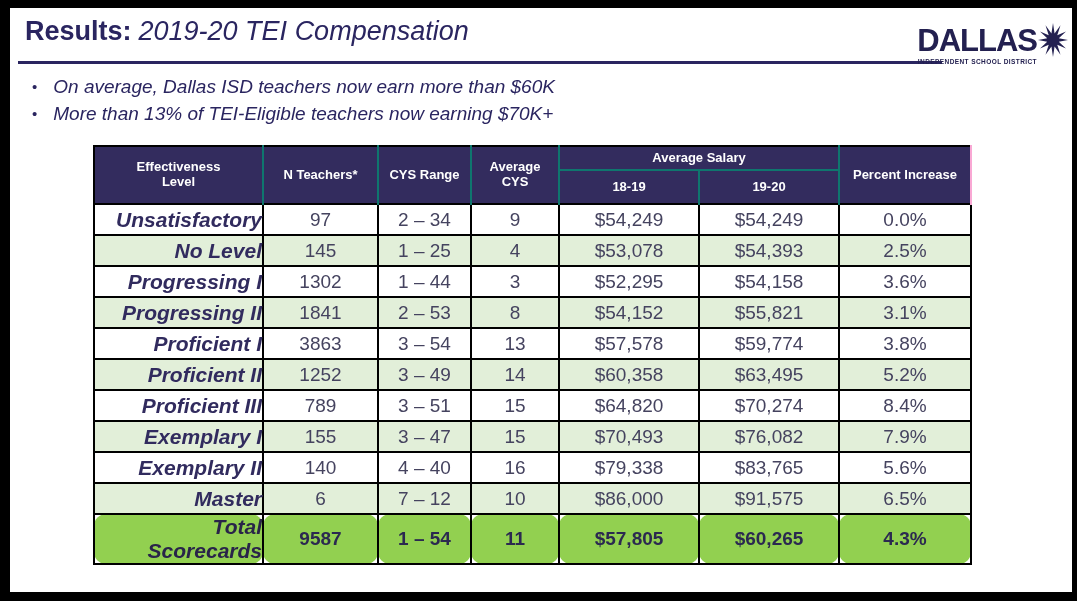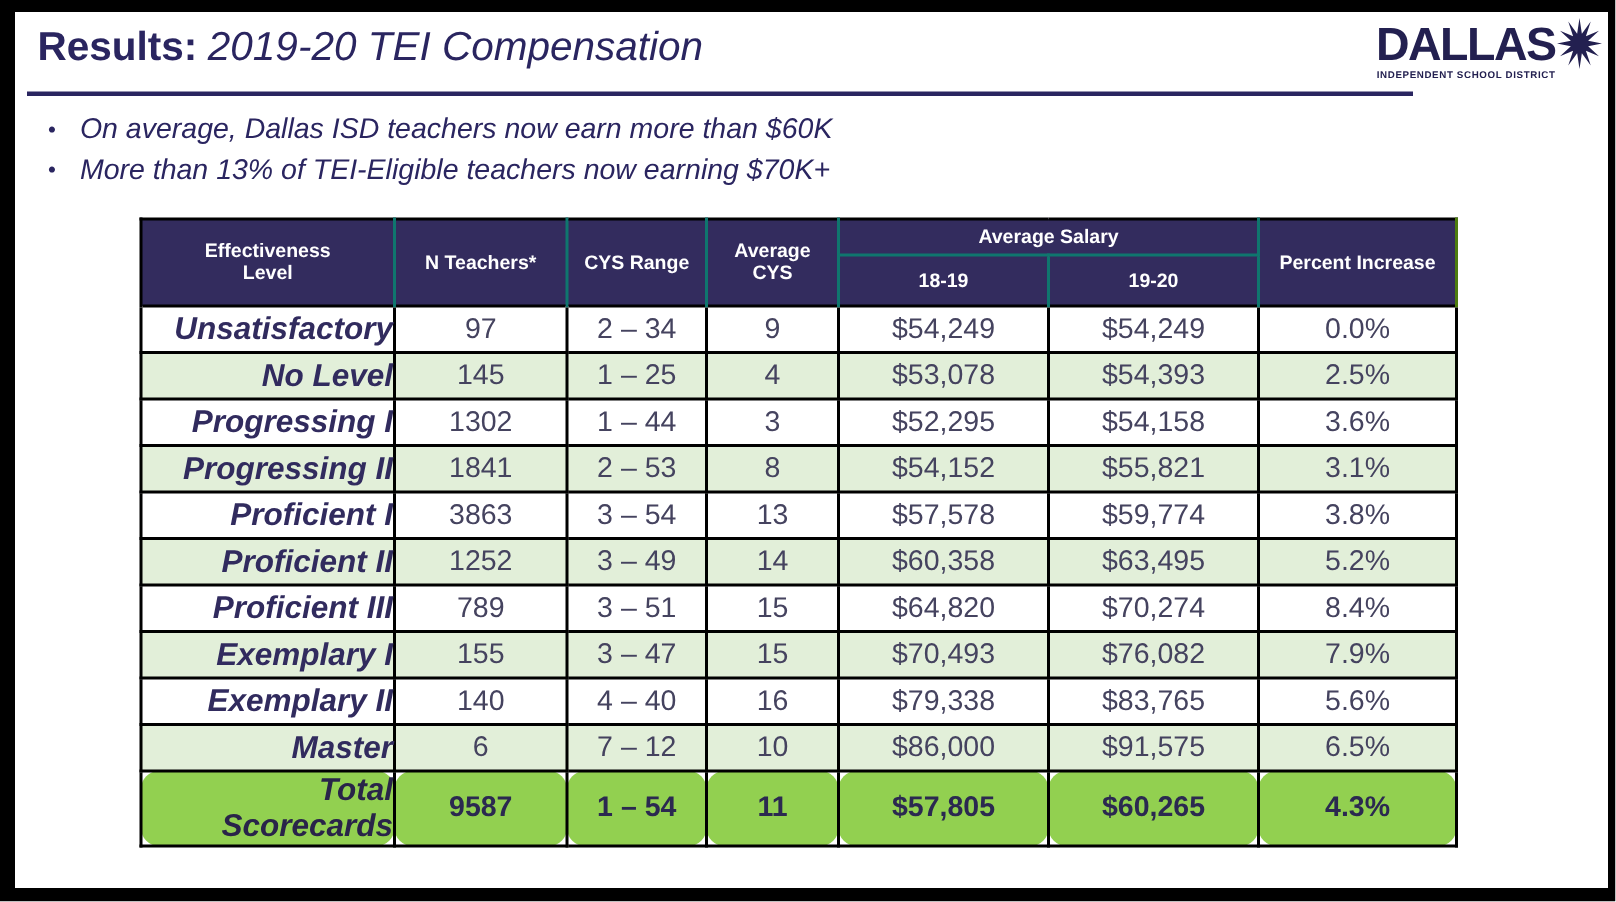--- a/index.html
+++ b/index.html
@@ -18,35 +18,35 @@
   .title .prefix { font-weight:bold; }
   .title .main { font-style:italic; margin-left:7px; }
   .title-rule { position:absolute; left:8px; top:53px; width:924px; height:3px; background:#2a2560; }
 
   
   .bullets { position:absolute; left:22px; top:68px; color:#2a2560; font-style:italic; font-size:19px; }
   .bullet { display:flex; margin-bottom:5px; line-height:1.15; }
   .bullet .dot { font-style:normal; font-size:15px; padding-top:2px; margin-right:16px; }
 
   
-  .logo { position:absolute; right:4px; top:4px; color:#232050;margin-left:43px; }
+  .logo { position:absolute; right:4px; top:15px; color:#232050;margin-left:43px; }
   .logo-top { display:flex; align-items:center; justify-content:flex-end; }
   .logo-text { font-size:31px; font-weight:bold; letter-spacing:-1px; line-height:1; }
   .logo-star { width:30px; height:34px; margin-left:1px; }
   .logo-star svg { width:100%; height:100%; fill:#232050; }
   .logo-sub { font-size:6.5px; font-weight:bold; letter-spacing:0.42px; margin-top:1px; margin-right:31px; text-align:right; }
 
   
   .table-wrap { position:absolute; left:83px; top:137px; }
   table { border-collapse:collapse; table-layout:fixed; width:877px;padding-left:12px; }
   th { background:#332c5e; color:#ffffff; font-size:13px; font-weight:bold;
        border:2px solid #0f766e; padding:0 2px; line-height:1.15; }
   thead tr:first-child th { border-top:2px solid #000; }
   th.edge-l { border-left:2px solid #000; }
-  th.edge-r { border-right:2px solid #4d7c0f; }
+  th.edge-r { border-right:2px solid #f9a8d4; }
   th.no-bottom { border-bottom:none; }
   tr.hrow1 { height:24px; }
   tr.hrow2 { height:34px; }
 
   tbody td { border:2px solid #000; height:29px; text-align:center;
              font-size:19px; color:#45435f; padding:0; }
   tbody td.label { text-align:right; padding-left:8px; font-weight:bold; font-style:italic;
                    font-size:21px; color:#312b5e; }
   tr.alt td { background:#e2efd9;margin-top:22px; }
   tr.total td { background:#92d050; font-weight:bold; color:#2b2950;border-radius:12px; }

